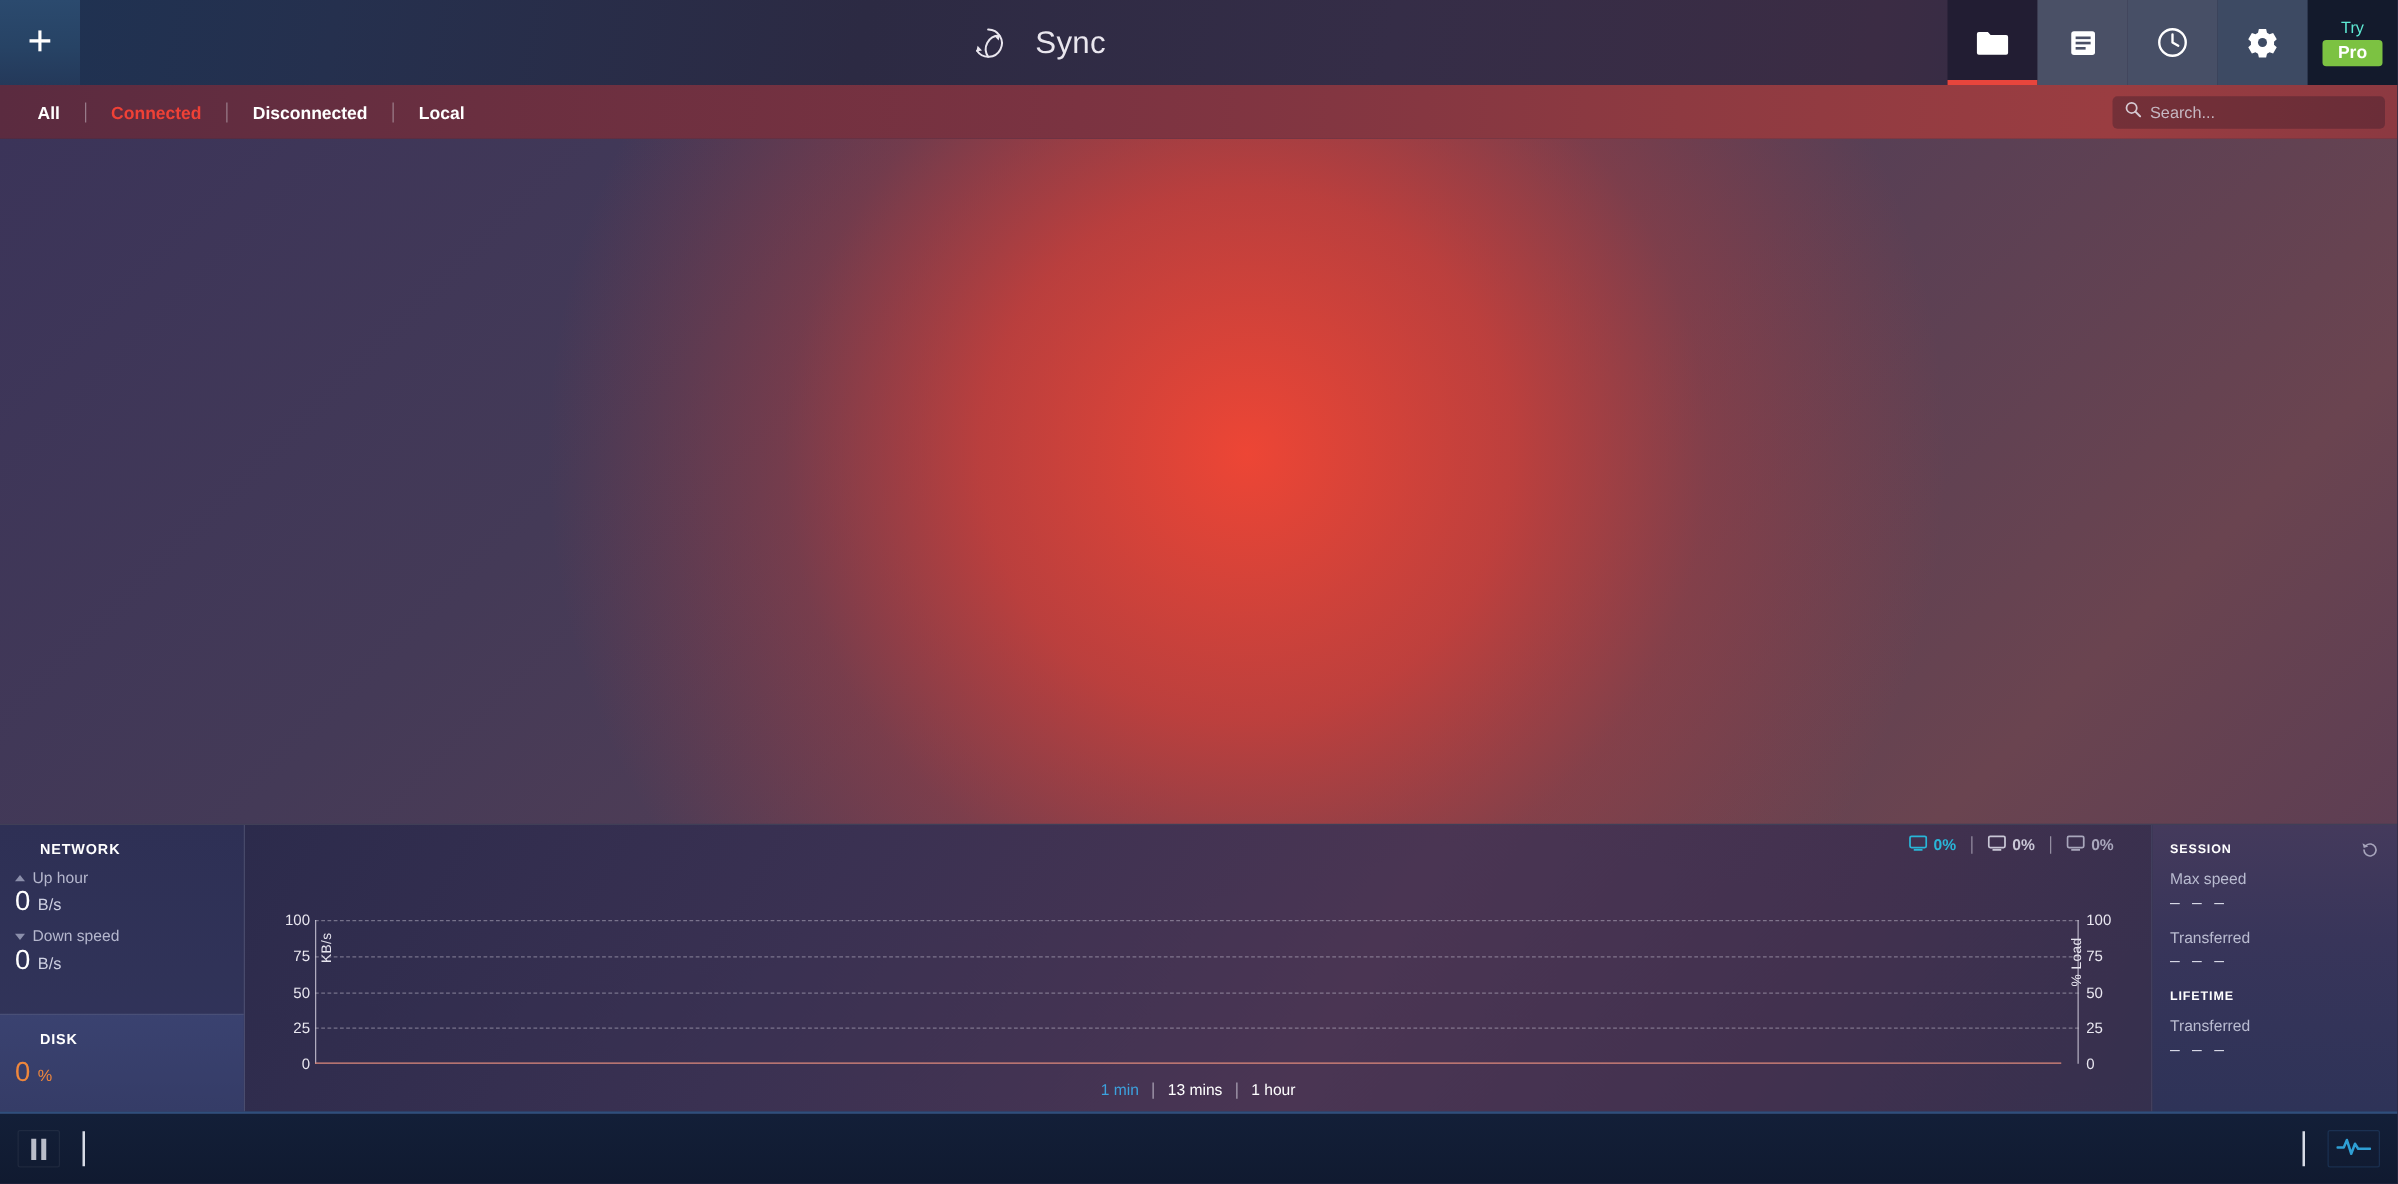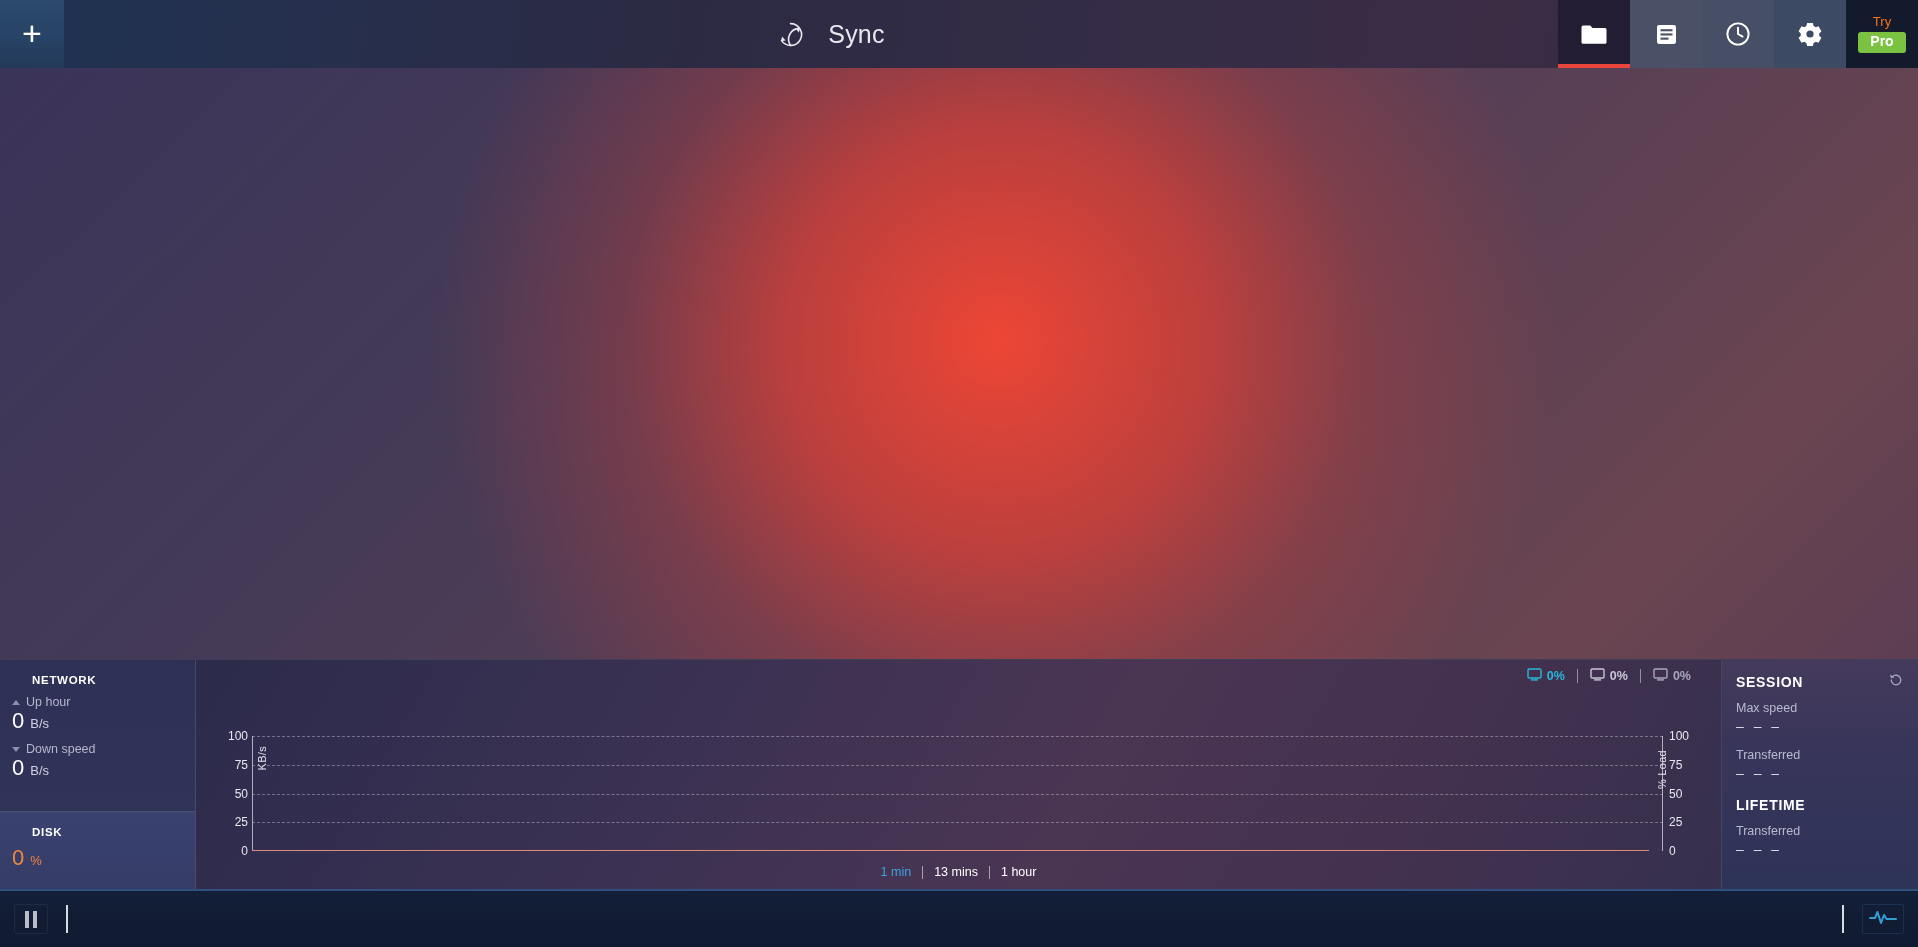--- a/index.html
+++ b/index.html
@@ -59,21 +59,21 @@
   .nav-btn .underline {
     position:absolute; left:0; right:0; bottom:0; height:4px;
     background:#e8453c;
   }
   .try-pro {
     width:72px; flex:0 0 72px;
     background:#131a2c;
     display:flex; flex-direction:column; align-items:center; justify-content:center;
     gap:4px; cursor:pointer;
   }
-  .try-pro .try-label { color:#f97316; font-size:13px; line-height:1; }
+  .try-pro .try-label { color:#5eead4; font-size:13px; line-height:1; }
   .try-pro .pro-badge {
     background:#7cc242; color:#ffffff;
     font-size:14px; font-weight:bold;
     padding:2px 12px 3px; border-radius:3px; line-height:1.1;
   }
 
   
   .filterbar {
     position:relative; z-index:3;
     height:43px; flex:0 0 43px;
@@ -233,21 +233,21 @@
   .time-item.active { color:#3ca2de; }
   .time-sep { width:1px; height:13px; background:#d6d3df; opacity:.7; }
 
   
   .session-col {
     width:196px; flex:0 0 196px; position:relative;
     padding:14px 0 0 14px;
     background:linear-gradient(180deg,#443a5c 0%,#38355a 40%,#2e3358 100%);
   }
   .session-title {
-    color:#ffffff; font-size:14px; font-weight:bold; letter-spacing:.7px;
+    color:#ffffff; font-size:10px; font-weight:bold; letter-spacing:.7px;
     margin-bottom:11px;
   }
   .session-title.second { margin-top:16px; }
   .session-label { color:#b9bbd0; font-size:12.5px; margin-bottom:3px; }
   .session-dashes {
     color:#d6d7e5; font-size:14px; letter-spacing:3px; margin-bottom:14px;
   }
   .reset-icon {
     position:absolute; top:12px; right:14px; cursor:pointer; opacity:.75;
   }
@@ -335,20 +335,43 @@
         </span>
       </div>
     </div>
 
     <div class="try-pro">
       <span class="try-label">Try</span>
       <span class="pro-badge">Pro</span>
     </div>
   </div>
 
+  <div class="filterbar">
+    <div class="filters">
+      <span class="filter-item">All</span>
+      <span class="filter-sep"></span>
+      <span class="filter-item active">Connected</span>
+      <span class="filter-sep"></span>
+      <span class="filter-item">Disconnected</span>
+      <span class="filter-sep"></span>
+      <span class="filter-item">Local</span>
+    </div>
+
+    <div class="search-wrap">
+      <div class="search-box">
+        <span>
+          <svg width="13" height="13" viewBox="0 0 13 13">
+            <circle cx="5.3" cy="5.3" r="4.1" fill="none" stroke="#d6c9d2" stroke-width="1.4"></circle>
+            <path d="M8.4 8.4 L12.2 12.2" stroke="#d6c9d2" stroke-width="1.5" stroke-linecap="round"></path>
+          </svg>
+        </span>
+        <input type="text" placeholder="Search..." style="">
+      </div>
+    </div>
+  </div>
 
   <div class="main">
 
 
   </div>
 
   <div class="dash">
 
     <div class="stats-col">
       <div class="stat-block network">

